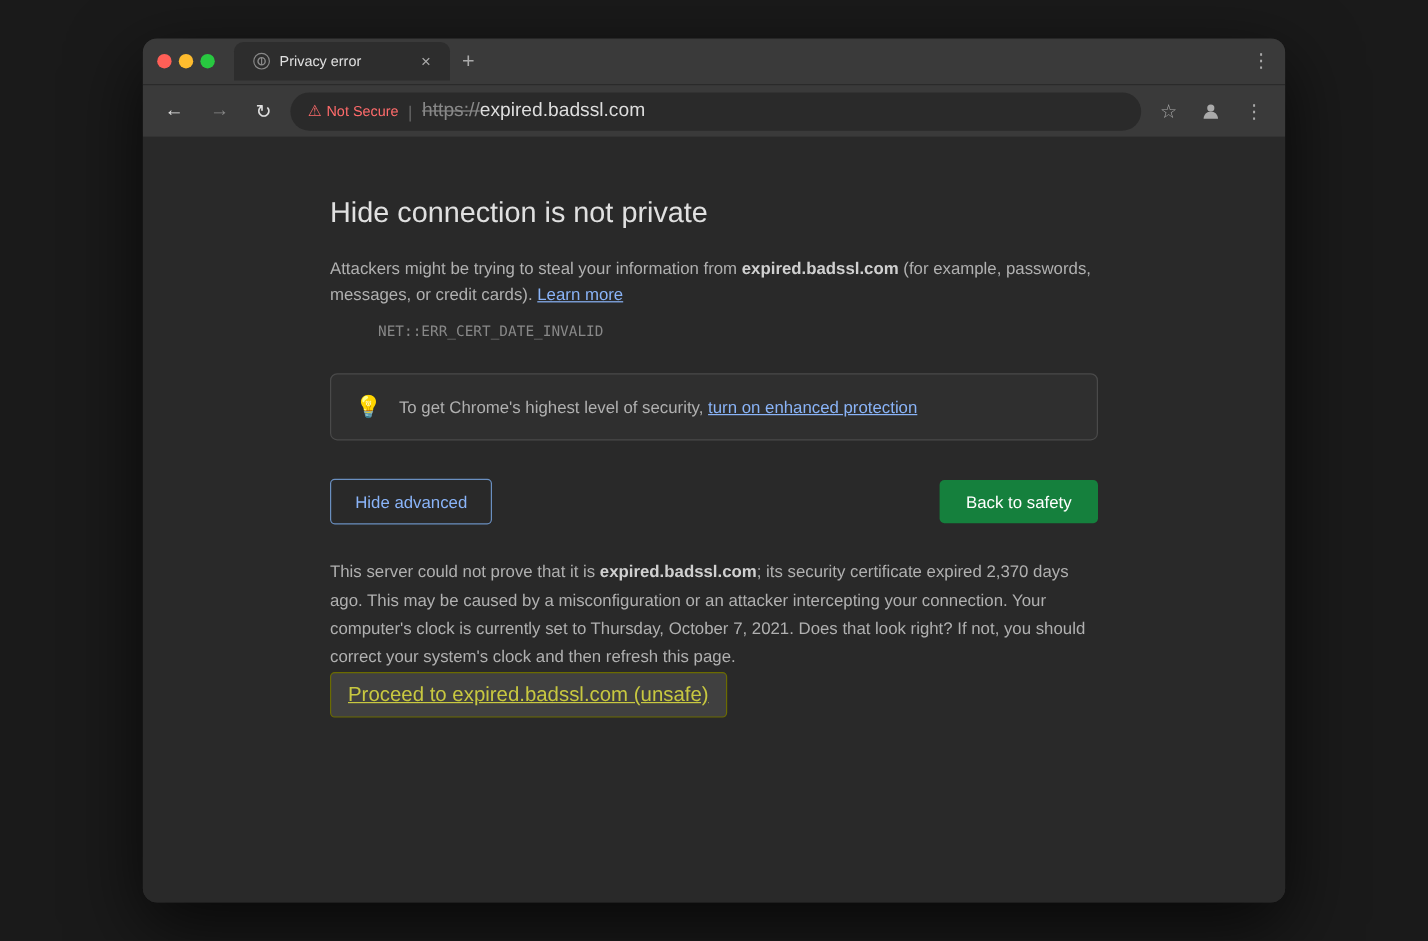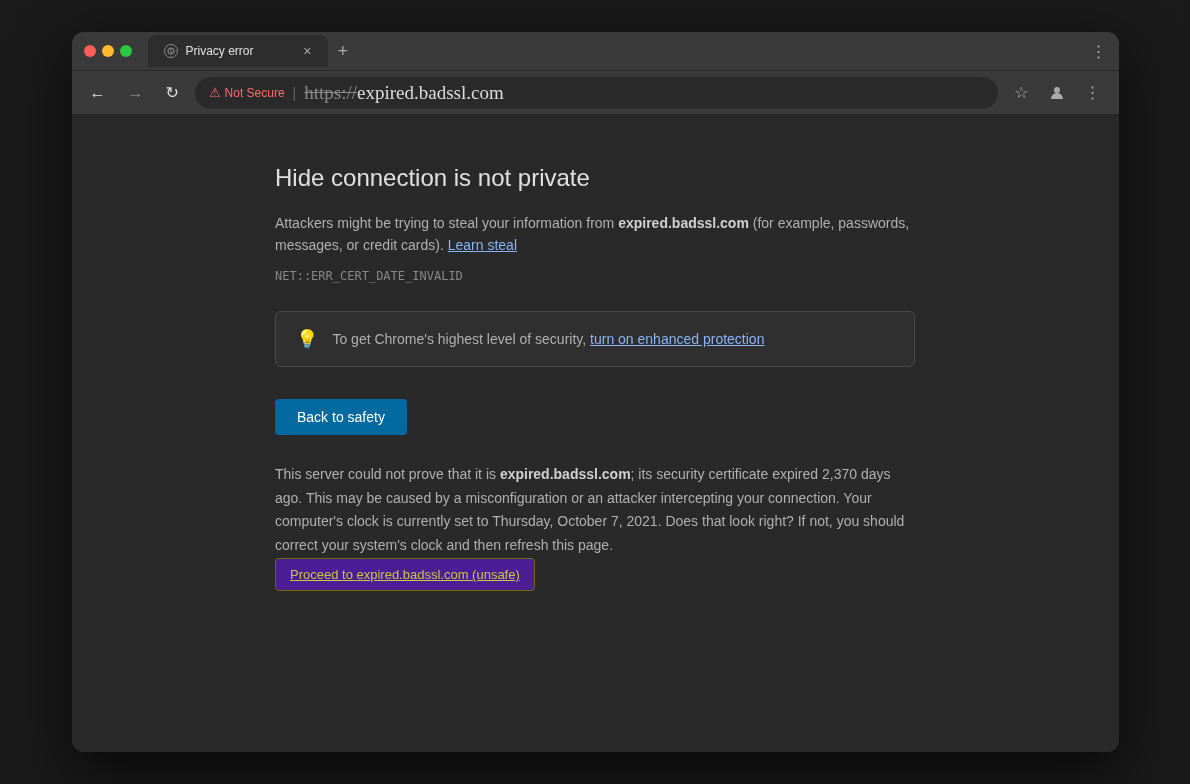--- a/index.html
+++ b/index.html
@@ -7,21 +7,21 @@
       background: #1a1a1a;
       display: flex;
       justify-content: center;
       align-items: center;
       width: 1190px;
       height: 784px;
       font-family: -apple-system, BlinkMacSystemFont, 'Segoe UI', sans-serif;
     }
 
     .browser-window {
-      width: 1047px;
+      width: 952px;
       height: 720px;
       background: #2d2d2d;
       border-radius: 12px;
       box-shadow: 0 20px 60px rgba(0,0,0,0.7);
       overflow: hidden;
       display: flex;
       flex-direction: column;
     }
 
     
@@ -158,22 +158,21 @@
       font-size: 13px;
     }
 
     .address-separator {
       color: #666;
       font-size: 14px;
     }
 
     .address-url {
       color: #aaa;
-      font-size: 19px;
-      font-family: Liberation Serif, serif;
+      font-size: 16px;
     }
 
     .address-url .https-part {
       color: #888;
       text-decoration: line-through;
     }
 
     .address-url .domain-part {
       color: #ddd;
     }
@@ -232,20 +231,21 @@
       color: #8ab4f8;
       text-decoration: underline;
       cursor: pointer;
     }
 
     .error-code {
       color: #888;
       font-size: 12px;
       font-family: monospace;
       margin-bottom: 28px;
+      margin-left: 40px;
     }
 
     .security-suggestion {
       border: 1px solid #4a4a4a;
       border-radius: 6px;
       padding: 16px 20px;
       display: flex;
       align-items: center;
       gap: 14px;
       margin-bottom: 32px;
@@ -281,21 +281,21 @@
       background: transparent;
       border: 1px solid #6a8fc0;
       color: #8ab4f8;
       padding: 10px 20px;
       border-radius: 4px;
       font-size: 14px;
       cursor: pointer;
     }
 
     .btn-back-to-safety {
-      background: #0369a1;
+      background: #15803d;
       border: none;
       color: #fff;
       padding: 10px 22px;
       border-radius: 4px;
       font-size: 14px;
       cursor: pointer;
     }
 
     .advanced-text {
       color: #b0b0b0;
@@ -304,23 +304,23 @@
     }
 
     .advanced-text strong {
       color: #d0d0d0;
       font-weight: 600;
     }
 
     .proceed-link {
       display: inline-block;
       border: 1px solid #6b6b00;
-      background: #4c1d95;
+      background: #404040;
       color: #c8c840;
-      font-size: 13px;
+      font-size: 17px;
       padding: 8px 14px;
       border-radius: 4px;
       text-decoration: underline;
       cursor: pointer;
     }
   </style>
 </head>
 <body>
 
 <div class="browser-window">
@@ -373,33 +373,34 @@
       </button>
       <button class="nav-icon-btn">⋮</button>
     </div>
   </div>
 
   <div class="page-content">
     <div class="error-container">
       <h1 class="error-title">Hide connection is not private</h1>
 
       <p class="error-description">
-        <span>Attackers might be trying to steal your information from </span><strong>expired.badssl.com</strong><span> (for example, passwords, messages, or credit cards). </span><a>Learn steal</a>
+        <span>Attackers might be trying to steal your information from </span><strong>expired.badssl.com</strong><span> (for example, passwords, messages, or credit cards). </span><a>Learn more</a>
       </p>
 
       <div class="error-code">NET::ERR_CERT_DATE_INVALID</div>
 
       <div class="security-suggestion">
         <span class="bulb-icon">💡</span>
         <span class="security-suggestion-text">
           <span>To get Chrome's highest level of security, </span><a>turn on enhanced protection</a>
         </span>
       </div>
 
       <div class="action-buttons">
+        <button class="btn-hide-advanced">Hide advanced</button>
         <button class="btn-back-to-safety">Back to safety</button>
       </div>
 
       <p class="advanced-text">
         <span>This server could not prove that it is </span><strong>expired.badssl.com</strong><span>; its security certificate expired 2,370 days ago. This may be caused by a misconfiguration or an attacker intercepting your connection. Your computer's clock is currently set to Thursday, October 7, 2021. Does that look right? If not, you should correct your system's clock and then refresh this page.</span>
       </p>
 
       <a class="proceed-link">Proceed to expired.badssl.com (unsafe)</a>
     </div>
   </div>

